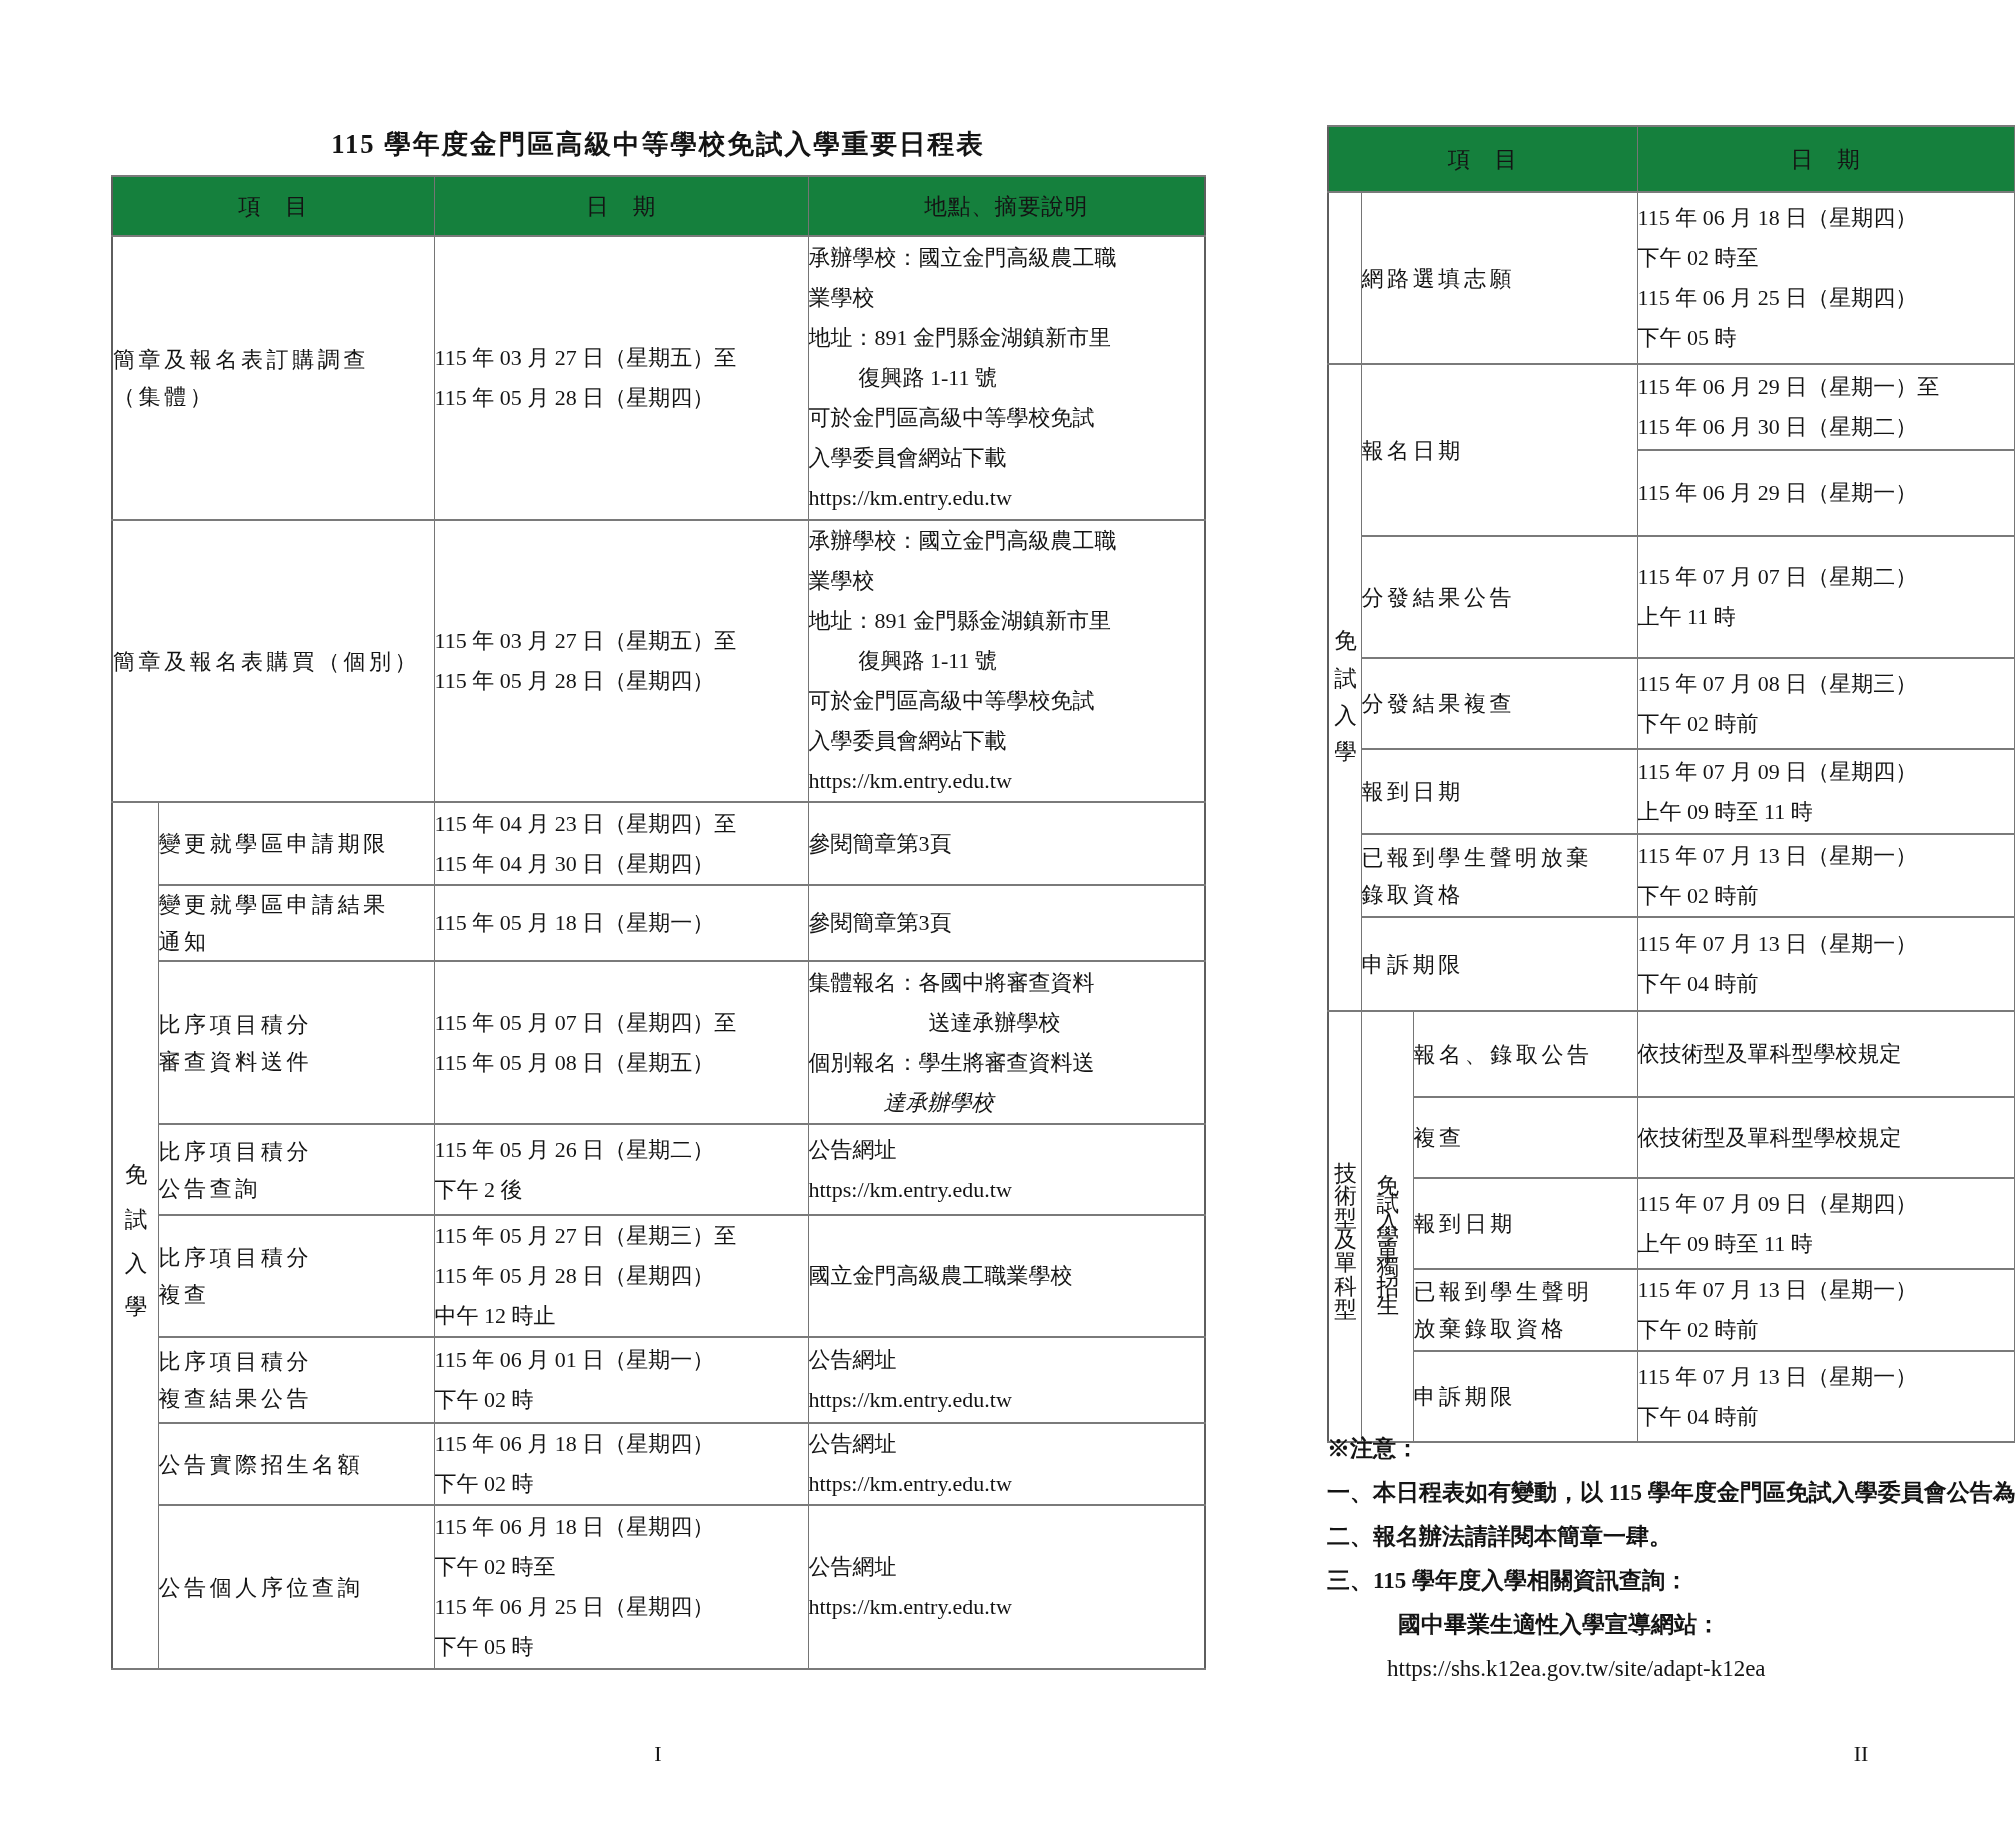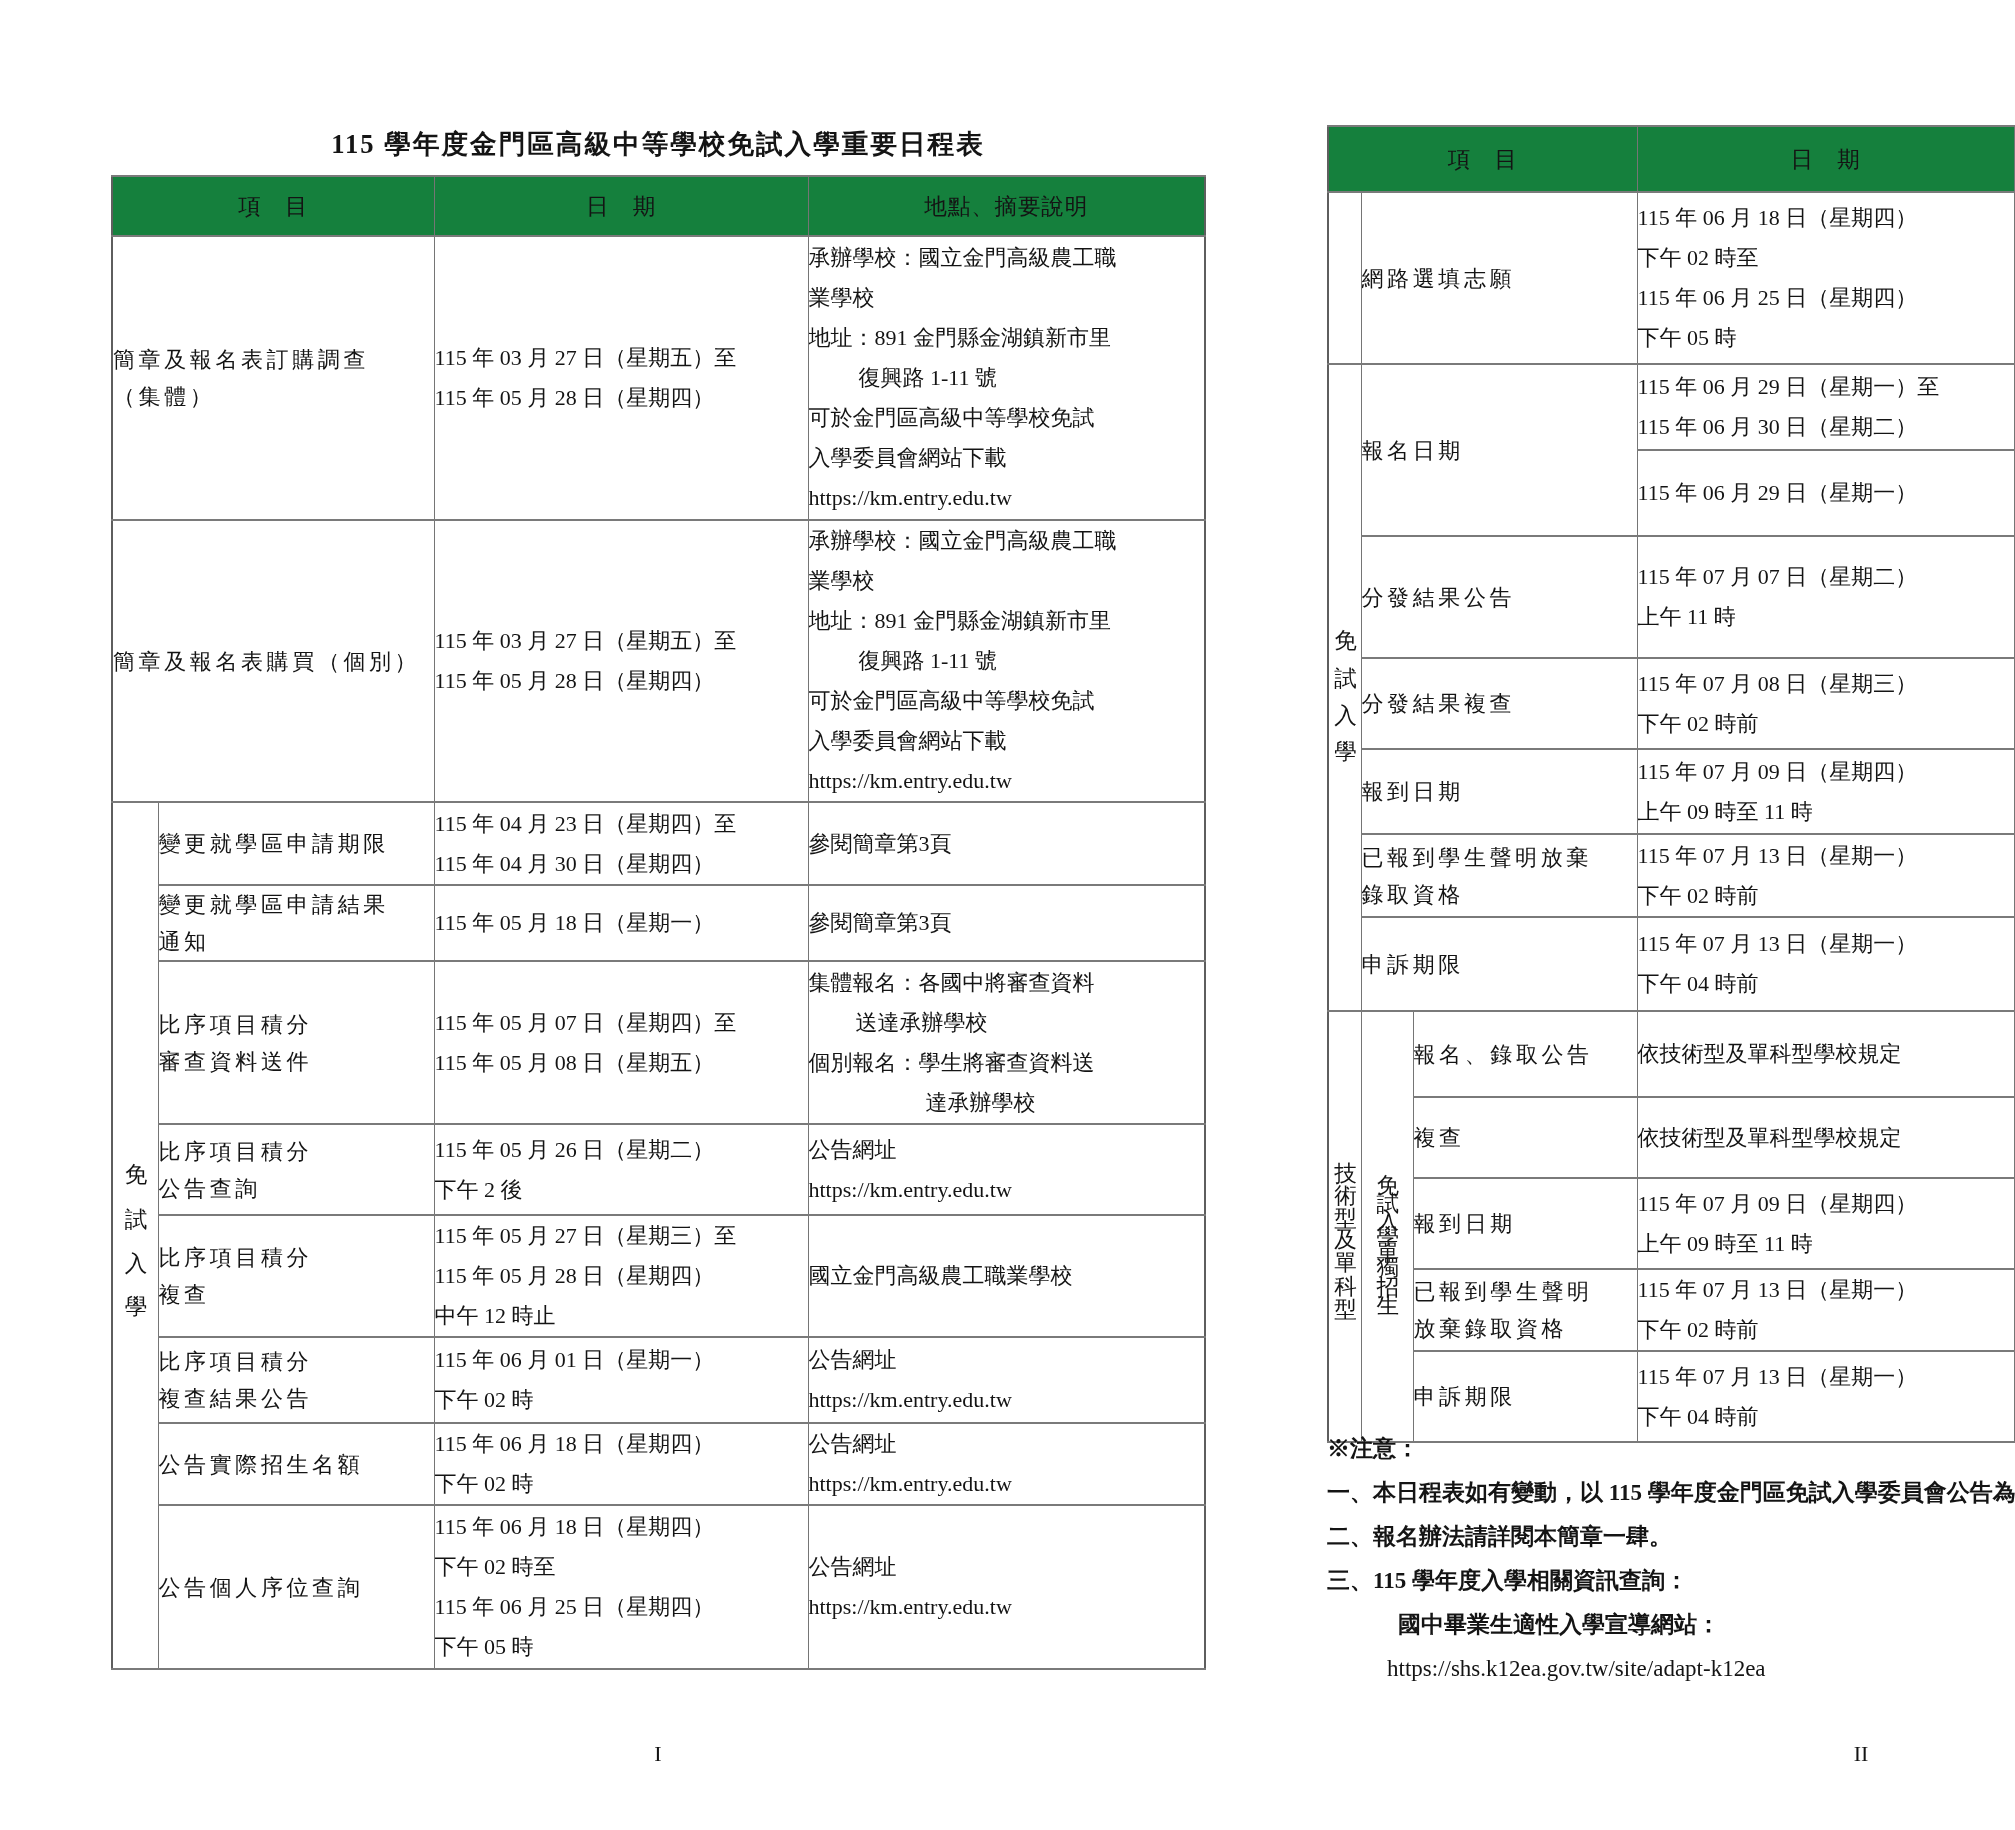--- a/index.html
+++ b/index.html
@@ -13,22 +13,22 @@
               border-top:2.4px solid #7a7a7a;border-bottom:2.4px solid #7a7a7a;
               vertical-align:middle;padding:0;overflow:hidden;}
   .sched th{background:#15803d;font-weight:normal;font-size:22.6px;letter-spacing:0.8px;text-align:center;}
   .cell{font-size:22px;}
   .ln{line-height:40px;white-space:nowrap;}
   .item-cell{padding-left:12px;margin-top:44px;}
   .item-cell .ln{line-height:37px;letter-spacing:3.6px;}
   .date-cell{padding-left:12px;}
   .desc-cell{padding-left:11.3px;}
   .ind-c{padding-left:50px;}
-  .ind-a{padding-left:47px;}
-  .ind-b{padding-left:117px;}
+  .ind-a{padding-left:120px;}
+  .ind-b{padding-left:75px;font-style:italic;}
   .vcell{text-align:center;}
   .vtext{display:inline-block;writing-mode:vertical-rl;text-orientation:upright;
          font-size:22.6px;line-height:1;}
   .ls-xl{letter-spacing:44px;}
   .ls-l{letter-spacing:37px;}
   .ls-m{letter-spacing:22.6px;}
   .ls-s{letter-spacing:17px;}
   .notes{position:absolute;left:1327px;top:1427px;width:866px;font-size:23px;font-weight:bold;}
   .nline{line-height:44px;white-space:nowrap;}
   .n-ind{padding-left:71px;}

